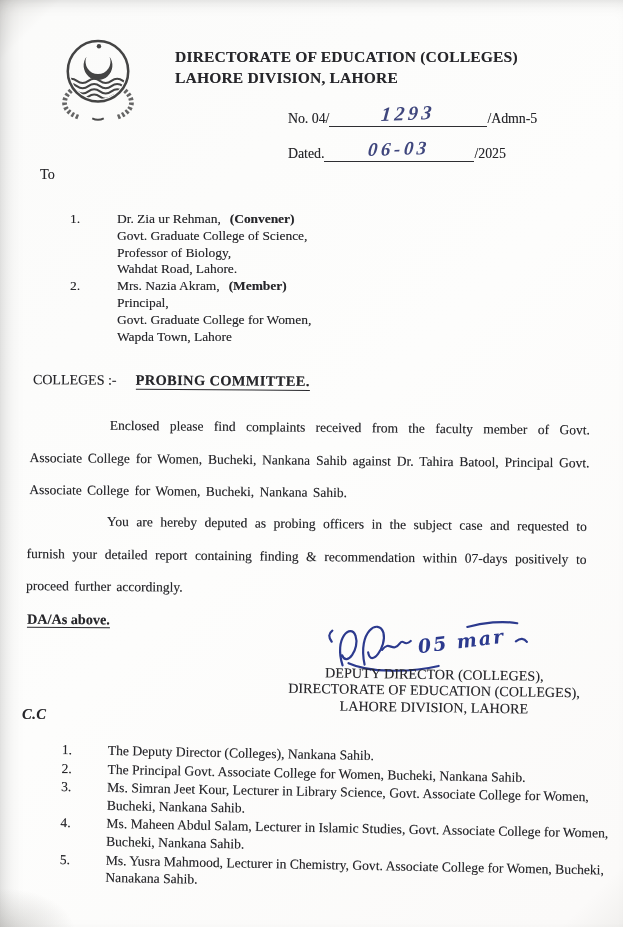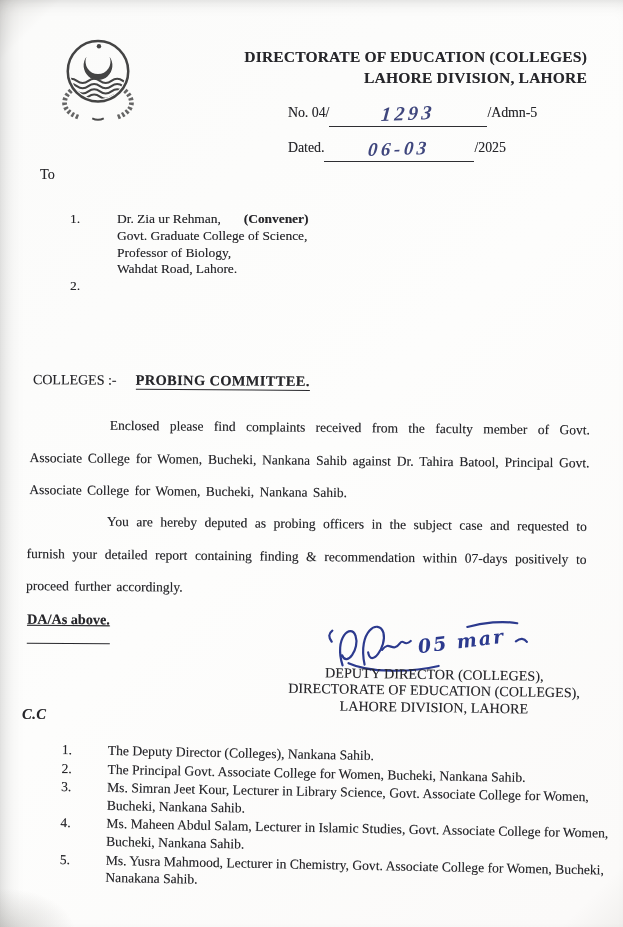--- a/index.html
+++ b/index.html
@@ -19,64 +19,64 @@
     background:radial-gradient(ellipse at 20% 80%, rgba(120,118,112,.30), rgba(120,118,112,0) 70%);
   }
   .txtsoft { text-shadow:.2px .2px .35px rgba(20,20,25,.4); }
 
   
   .emblem { position:absolute; left:50px; top:32px; width:96px; height:90px; opacity:.88; }
 
   
   .hdr-title {
     position:absolute; left:175px; top:46px; width:412px;
-    text-align:right; font-weight:bold; font-size:15.5px; line-height:21px;
+    text-align:left; font-weight:bold; font-size:15.5px; line-height:21px;
     letter-spacing:.2px;
   }
 
   
   .ref { position:absolute; left:288px; top:105px; font-size:13.8px; }
-  .ref-row { display:flex; align-items:flex-start; margin-bottom:13px; }
+  .ref-row { display:flex; align-items:flex-end; margin-bottom:13px; }
   .ref-line {
     display:inline-block; width:158px; border-bottom:1.7px solid #2e2e32;
     text-align:center; position:relative; height:22px;
   }
   .hand {
     font-style:italic; color:#2b3370; font-size:20px; letter-spacing:3.5px;
     display:inline-block; transform:rotate(-2deg) skewX(-7deg);
     text-shadow:none; font-weight:bold; opacity:.9;
   }
   .ref-line .hand { position:absolute; left:0; right:0; bottom:1px; }
 
   .to { position:absolute; left:40px; top:166px; font-size:14.2px; }
 
   
   .addr { position:absolute; left:70px; top:211px; font-size:13.4px; line-height:16.8px; }
   .addr-item { display:flex; }
   .addr-num { width:47px; }
-  .addr-role { font-weight:bold; margin-left:23px; }
+  .addr-role { font-weight:bold; margin-left:9px; }
 
   
   .subject { position:absolute; left:33px; top:371px; font-size:14px; transform:rotate(.4deg); transform-origin:left top; }
   .subject-text {
     font-weight:bold; margin-left:19px; letter-spacing:.4px;
     border-bottom:1.8px solid #28282c; padding-bottom:1px; font-size:14.4px;
   }
 
   
   .para {
     position:absolute; width:560px; font-size:13.5px; line-height:32.5px;
     text-align:justify; text-indent:80px; word-spacing:2px;
     transform-origin:left top;
   }
   .para1 { left:30px; top:409px; transform:rotate(.55deg); }
   .para2 { left:27px; top:505px; transform:rotate(.6deg); }
 
   .da { position:absolute; left:27px; top:611px; font-size:14.2px; font-weight:bold; transform:rotate(.5deg); }
-  .da span { border-bottom:1.8px solid #28282c; padding-bottom:16px;text-decoration:underline; }
+  .da span { border-bottom:1.8px solid #28282c; padding-bottom:0; }
 
   
   .sig-svg { position:absolute; left:318px; top:616px; width:240px; height:62px; transform:rotate(-2deg); }
   .sig-block {
     position:absolute; left:262px; top:667px; width:345px; text-align:center;
     font-size:14px; line-height:16.3px; transform:rotate(.9deg); transform-origin:center top;
     letter-spacing:.1px;
   }
 
   
@@ -145,20 +145,26 @@
       <span class="addr-num">1.</span>
       <div>
         <div><span>Dr. Zia ur Rehman,</span><span class="addr-role">(Convener)</span></div>
         <div>Govt. Graduate College of Science,</div>
         <div>Professor of Biology,</div>
         <div>Wahdat Road, Lahore.</div>
       </div>
     </div>
     <div class="addr-item">
       <span class="addr-num">2.</span>
+      <div>
+        <div><span>Mrs. Nazia Akram,</span><span class="addr-role">(Member)</span></div>
+        <div>Principal,</div>
+        <div>Govt. Graduate College for Women,</div>
+        <div>Wapda Town, Lahore</div>
+      </div>
     </div>
   </div>
 
   <div class="subject txtsoft">
     <span>COLLEGES :-</span><span class="subject-text">PROBING COMMITTEE.</span>
   </div>
 
   <div class="para para1 txtsoft">Enclosed please find complaints received from the faculty member of Govt. Associate College for Women, Bucheki, Nankana Sahib against Dr. Tahira Batool, Principal Govt. Associate College for Women, Bucheki, Nankana Sahib.</div>
   <div class="para para2 txtsoft">You are hereby deputed as probing officers in the subject case and requested to furnish your detailed report containing finding &amp; recommendation within 07-days positively to proceed further accordingly.</div>
 

